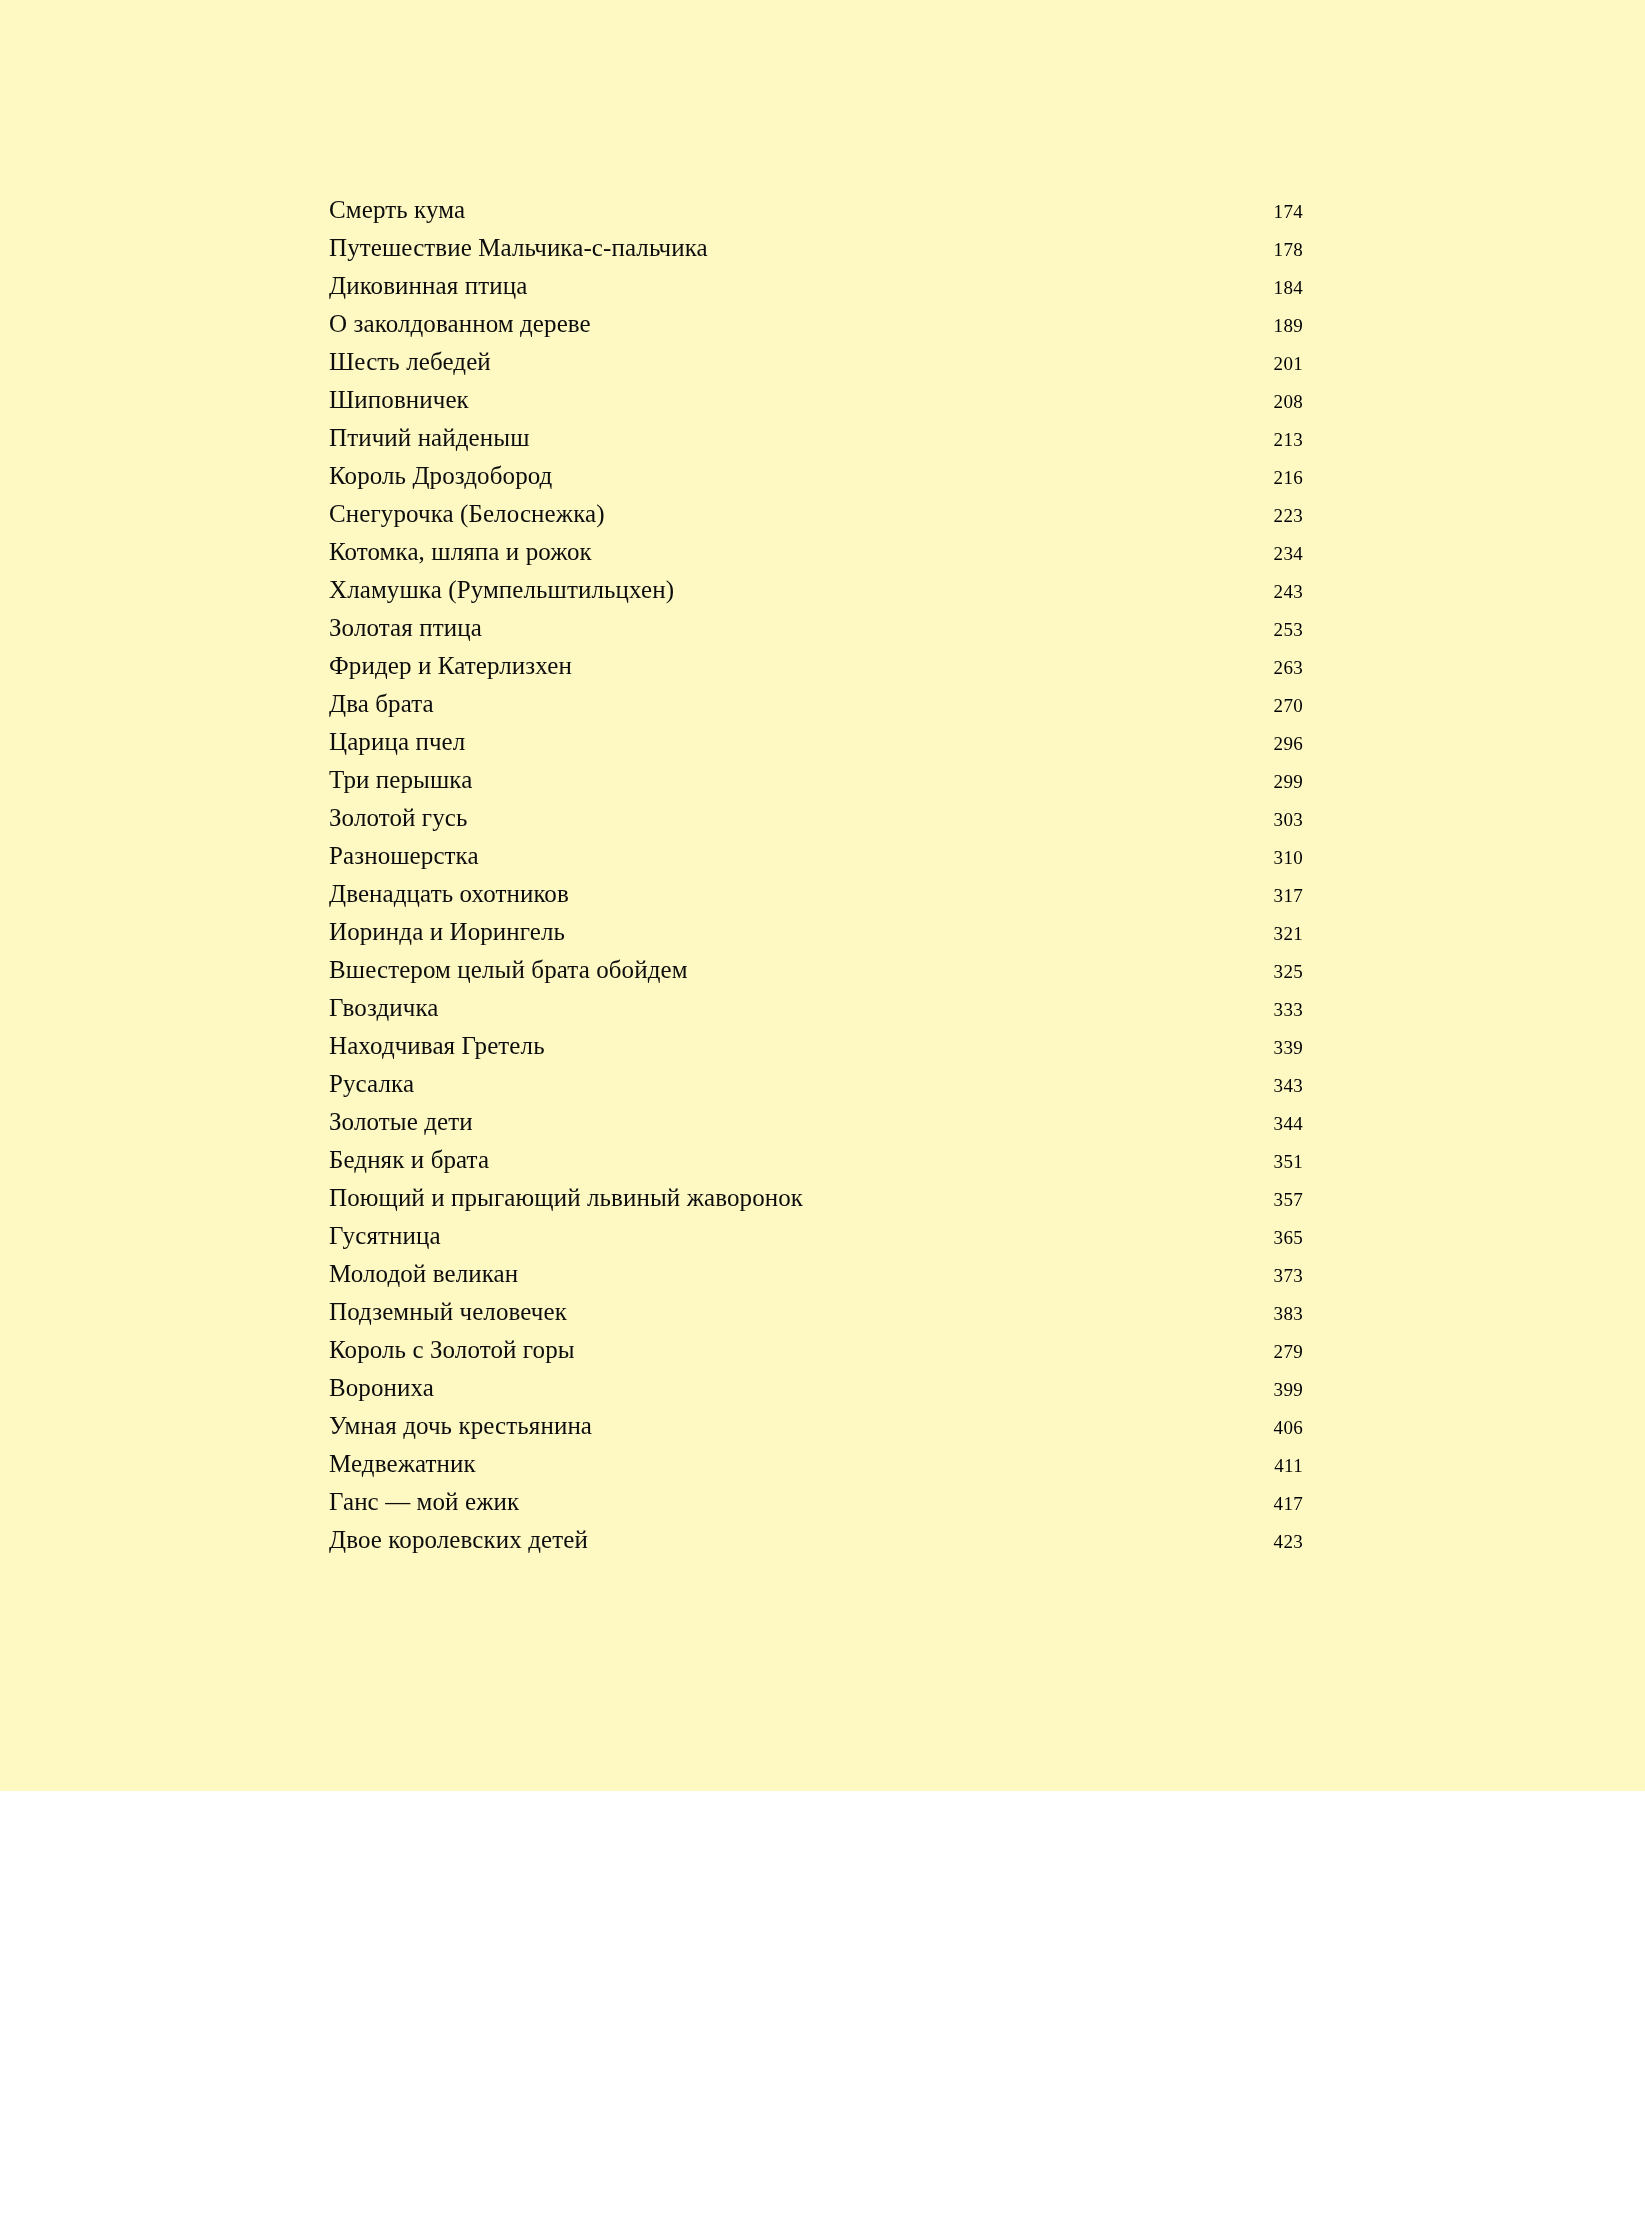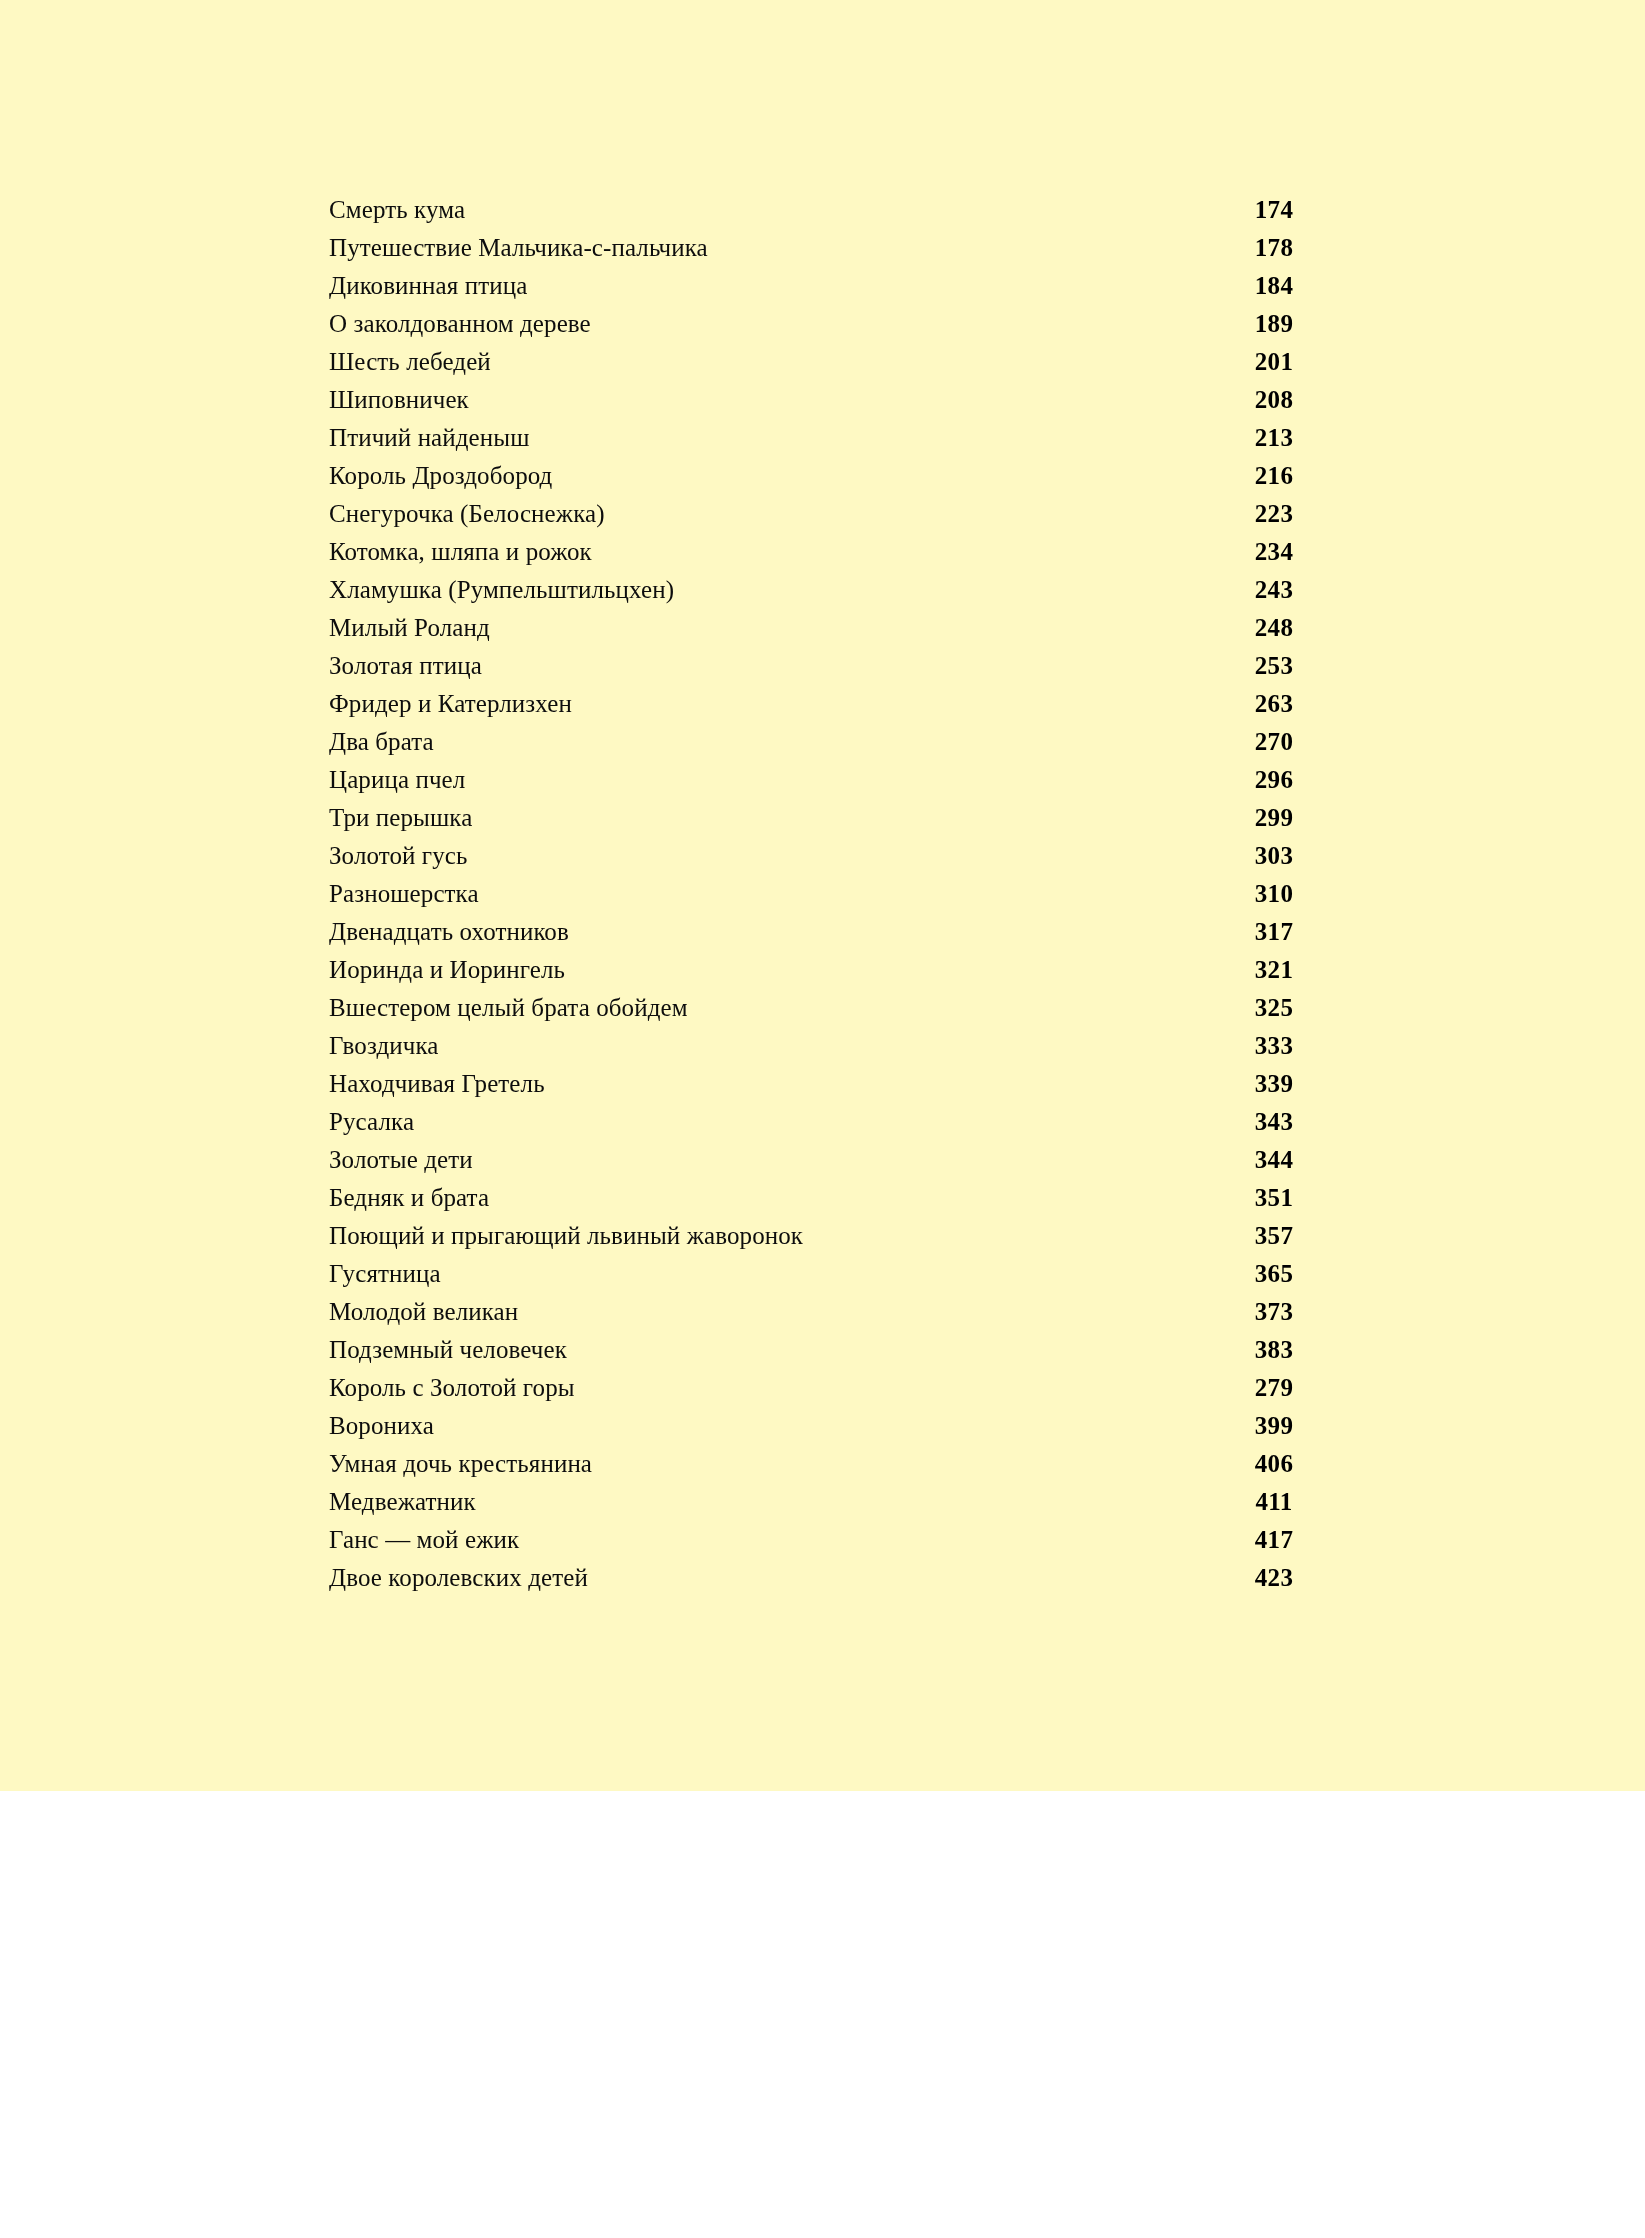--- a/index.html
+++ b/index.html
@@ -62,23 +62,23 @@
     bottom: -1.1px;
     font-size: 22.4px;
     letter-spacing: 4.2px;
     color: #111111;
     white-space: nowrap;
   }
 
   .entry-page {
     flex: 0 0 auto;
     width: 58px;
-    text-align: center;
-    font-size: 25px;
-    font-weight: bold;
+    text-align: right;
+    font-size: 19px;
+    font-weight: normal;
     color: #000000;
     line-height: 1;
     letter-spacing: 0.3px;
   }
 </style>
 </head>
 <body>
 
 <div class="page">
   <div class="toc" id="toc-list">
@@ -131,25 +131,20 @@
         <span class="entry-title">Котомка, шляпа и рожок</span>
         <span class="entry-leader"></span>
         <span class="entry-page">234</span>
       </div>
       <div class="toc-entry">
         <span class="entry-title">Хламушка (Румпельштильцхен)</span>
         <span class="entry-leader"></span>
         <span class="entry-page">243</span>
       </div>
       <div class="toc-entry">
-        <span class="entry-title">Милый Роланд</span>
-        <span class="entry-leader"></span>
-        <span class="entry-page">248</span>
-      </div>
-      <div class="toc-entry">
         <span class="entry-title">Золотая птица</span>
         <span class="entry-leader"></span>
         <span class="entry-page">253</span>
       </div>
       <div class="toc-entry">
         <span class="entry-title">Фридер и Катерлизхен</span>
         <span class="entry-leader"></span>
         <span class="entry-page">263</span>
       </div>
       <div class="toc-entry">

